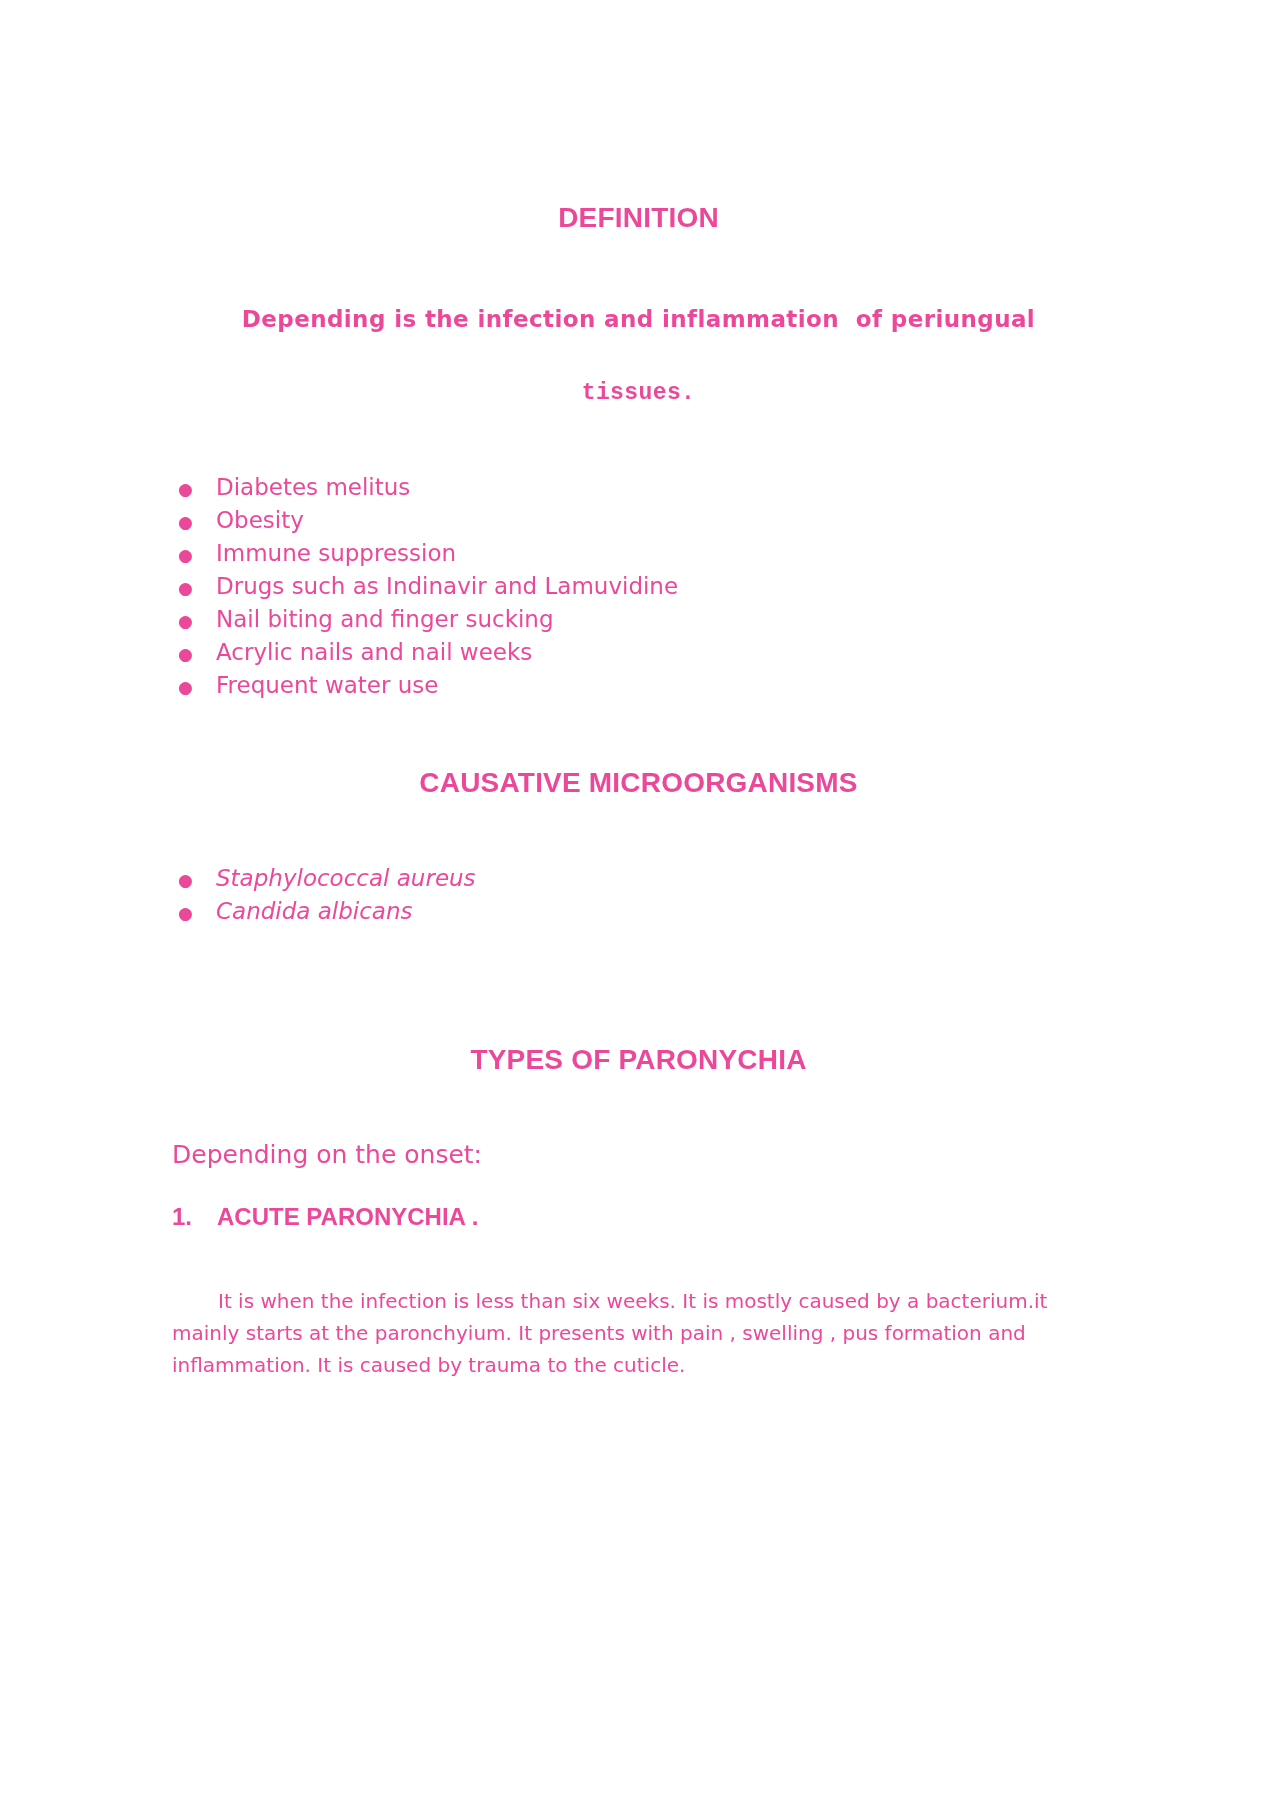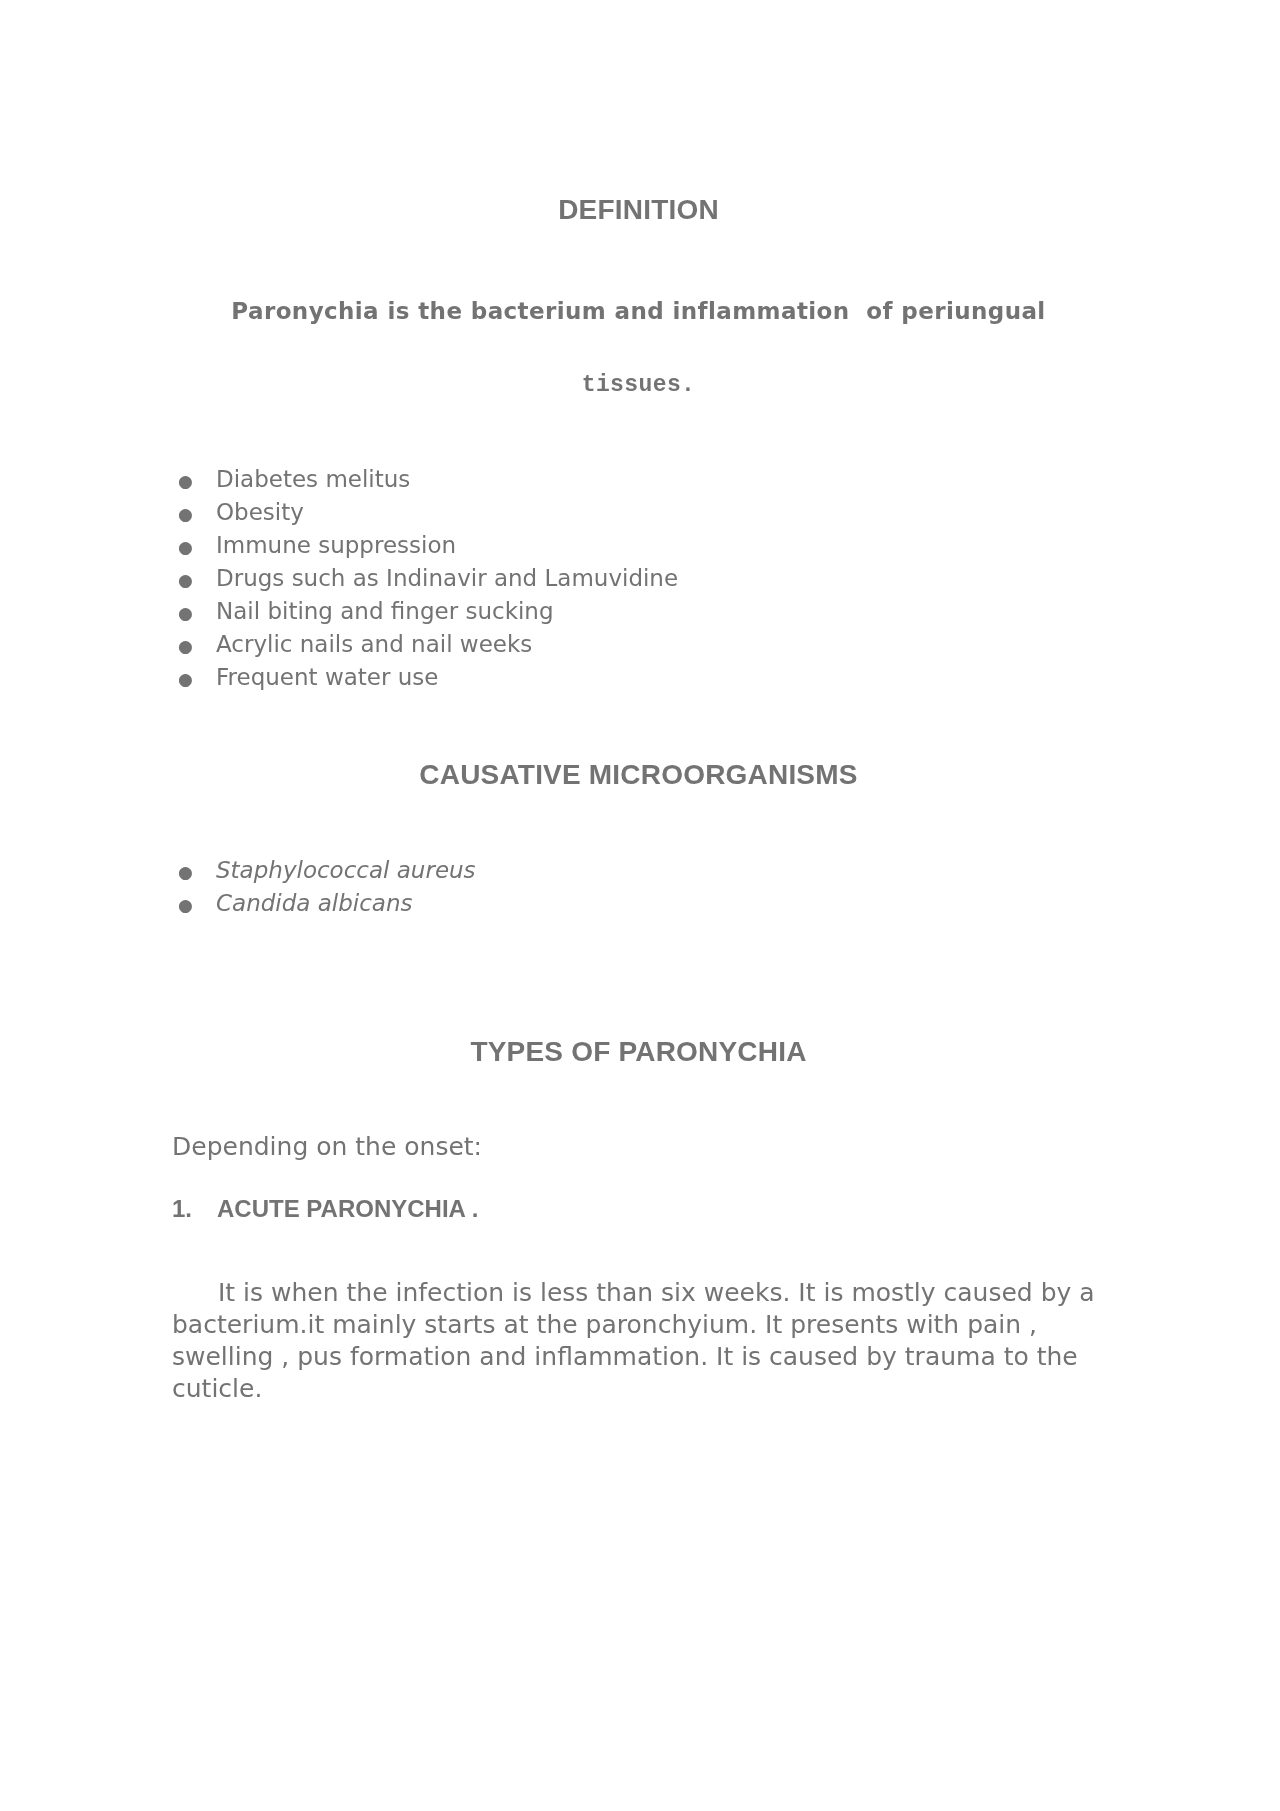--- a/index.html
+++ b/index.html
@@ -4,23 +4,23 @@
 <style>
   html, body {
     margin: 0;
     padding: 0;
     background: #ffffff;
   }
   .page {
     position: relative;
     width: 1280px;
     height: 1740px;
-    margin: 8px auto;
+    margin: 16px auto;
     background: #ffffff;
-    color: #737373;
+    color: #ec4899;
     font-family: "DejaVu Sans", sans-serif;
     box-sizing: border-box;
     padding: 186px 175px 0 172px;
     overflow: hidden;
   }
   .heading {
     font-family: "Liberation Sans", sans-serif;
     font-weight: bold;
     font-size: 28px;
     text-align: center;
@@ -81,34 +81,34 @@
     font-size: 24px;
   }
   .numbered-item .num {
     display: inline-block;
     width: 45px;
     flex: 0 0 45px;
   }
 
   .body-paragraph {
     margin: 54px 0 0 0;
-    font-size: 25px;
+    font-size: 20px;
     line-height: 32px;
     text-indent: 46px;
     text-align: left;
   }
 </style>
 </head>
 <body>
 
 <div class="page">
 
   <h1 class="heading">DEFINITION</h1>
 
-  <p class="def-body-line def-line-1">Paronychia is the bacterium and inflammation  of periungual</p>
+  <p class="def-body-line def-line-1">Depending is the infection and inflammation  of periungual</p>
 
   <p class="def-body-line def-line-2">tissues.</p>
 
 
   <ul class="bullet-list">
     <li>
       <span class="bullet">●</span>
       <span>Diabetes melitus</span>
     </li>
     <li>

